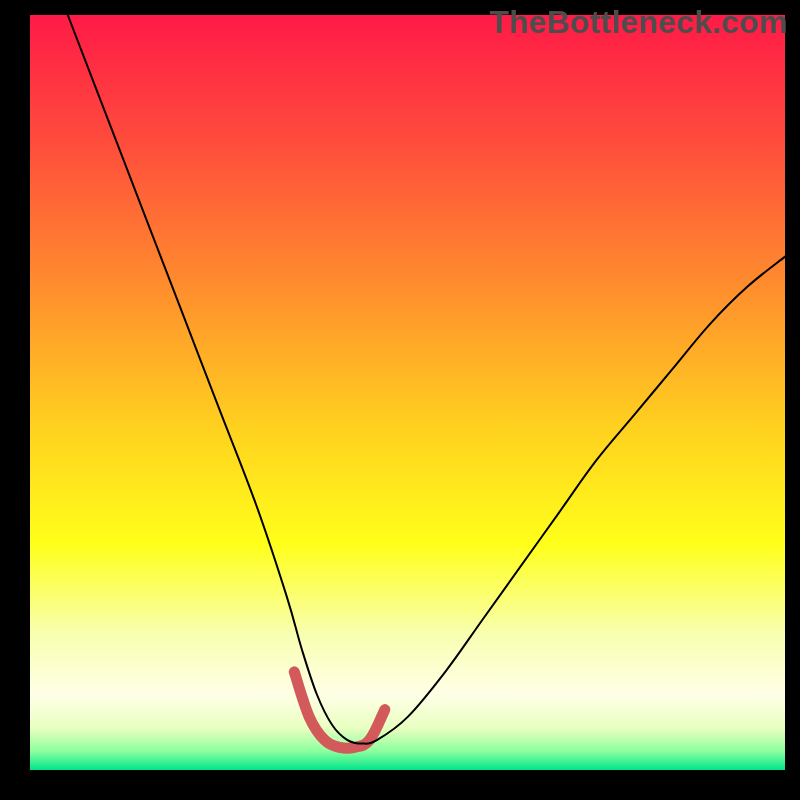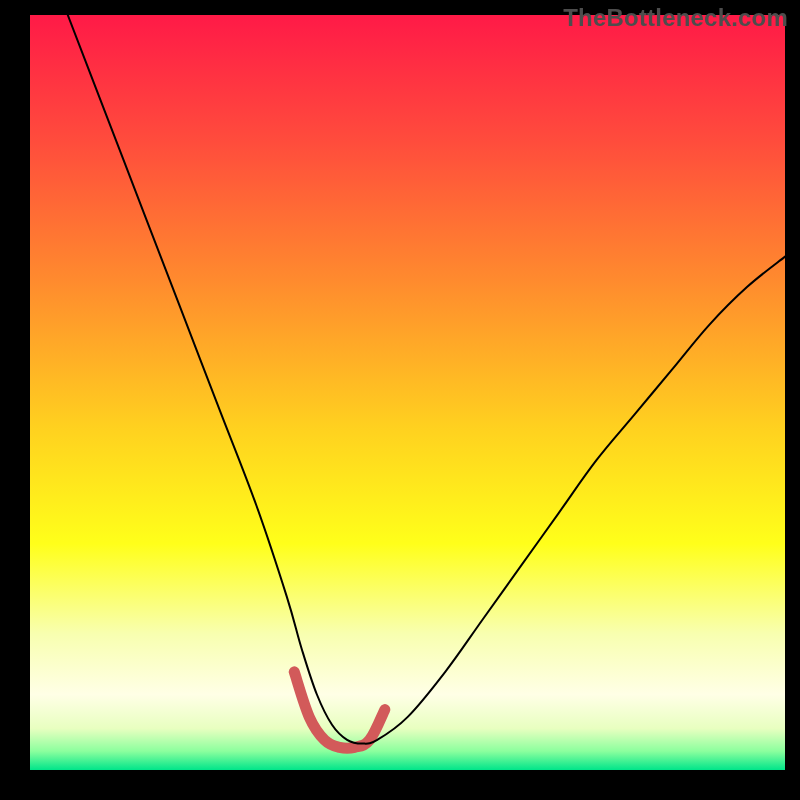--- a/index.html
+++ b/index.html
@@ -22,21 +22,21 @@
     left: 30px;
     top: 15px;
     width: 755px;
     height: 755px;
   }
   .watermark {
     position: absolute;
     top: 4px;
     right: 12px;
     color: #4d4d4d;
-    font-size: 24px;
+    font-size: 32px;
     font-weight: 600;
     letter-spacing: 0.2px;
     user-select: none;
   }
 </style>
 </head>
 <body>
 
 <div class="frame">
   <svg class="plot" viewBox="0 0 755 755" preserveAspectRatio="none">

